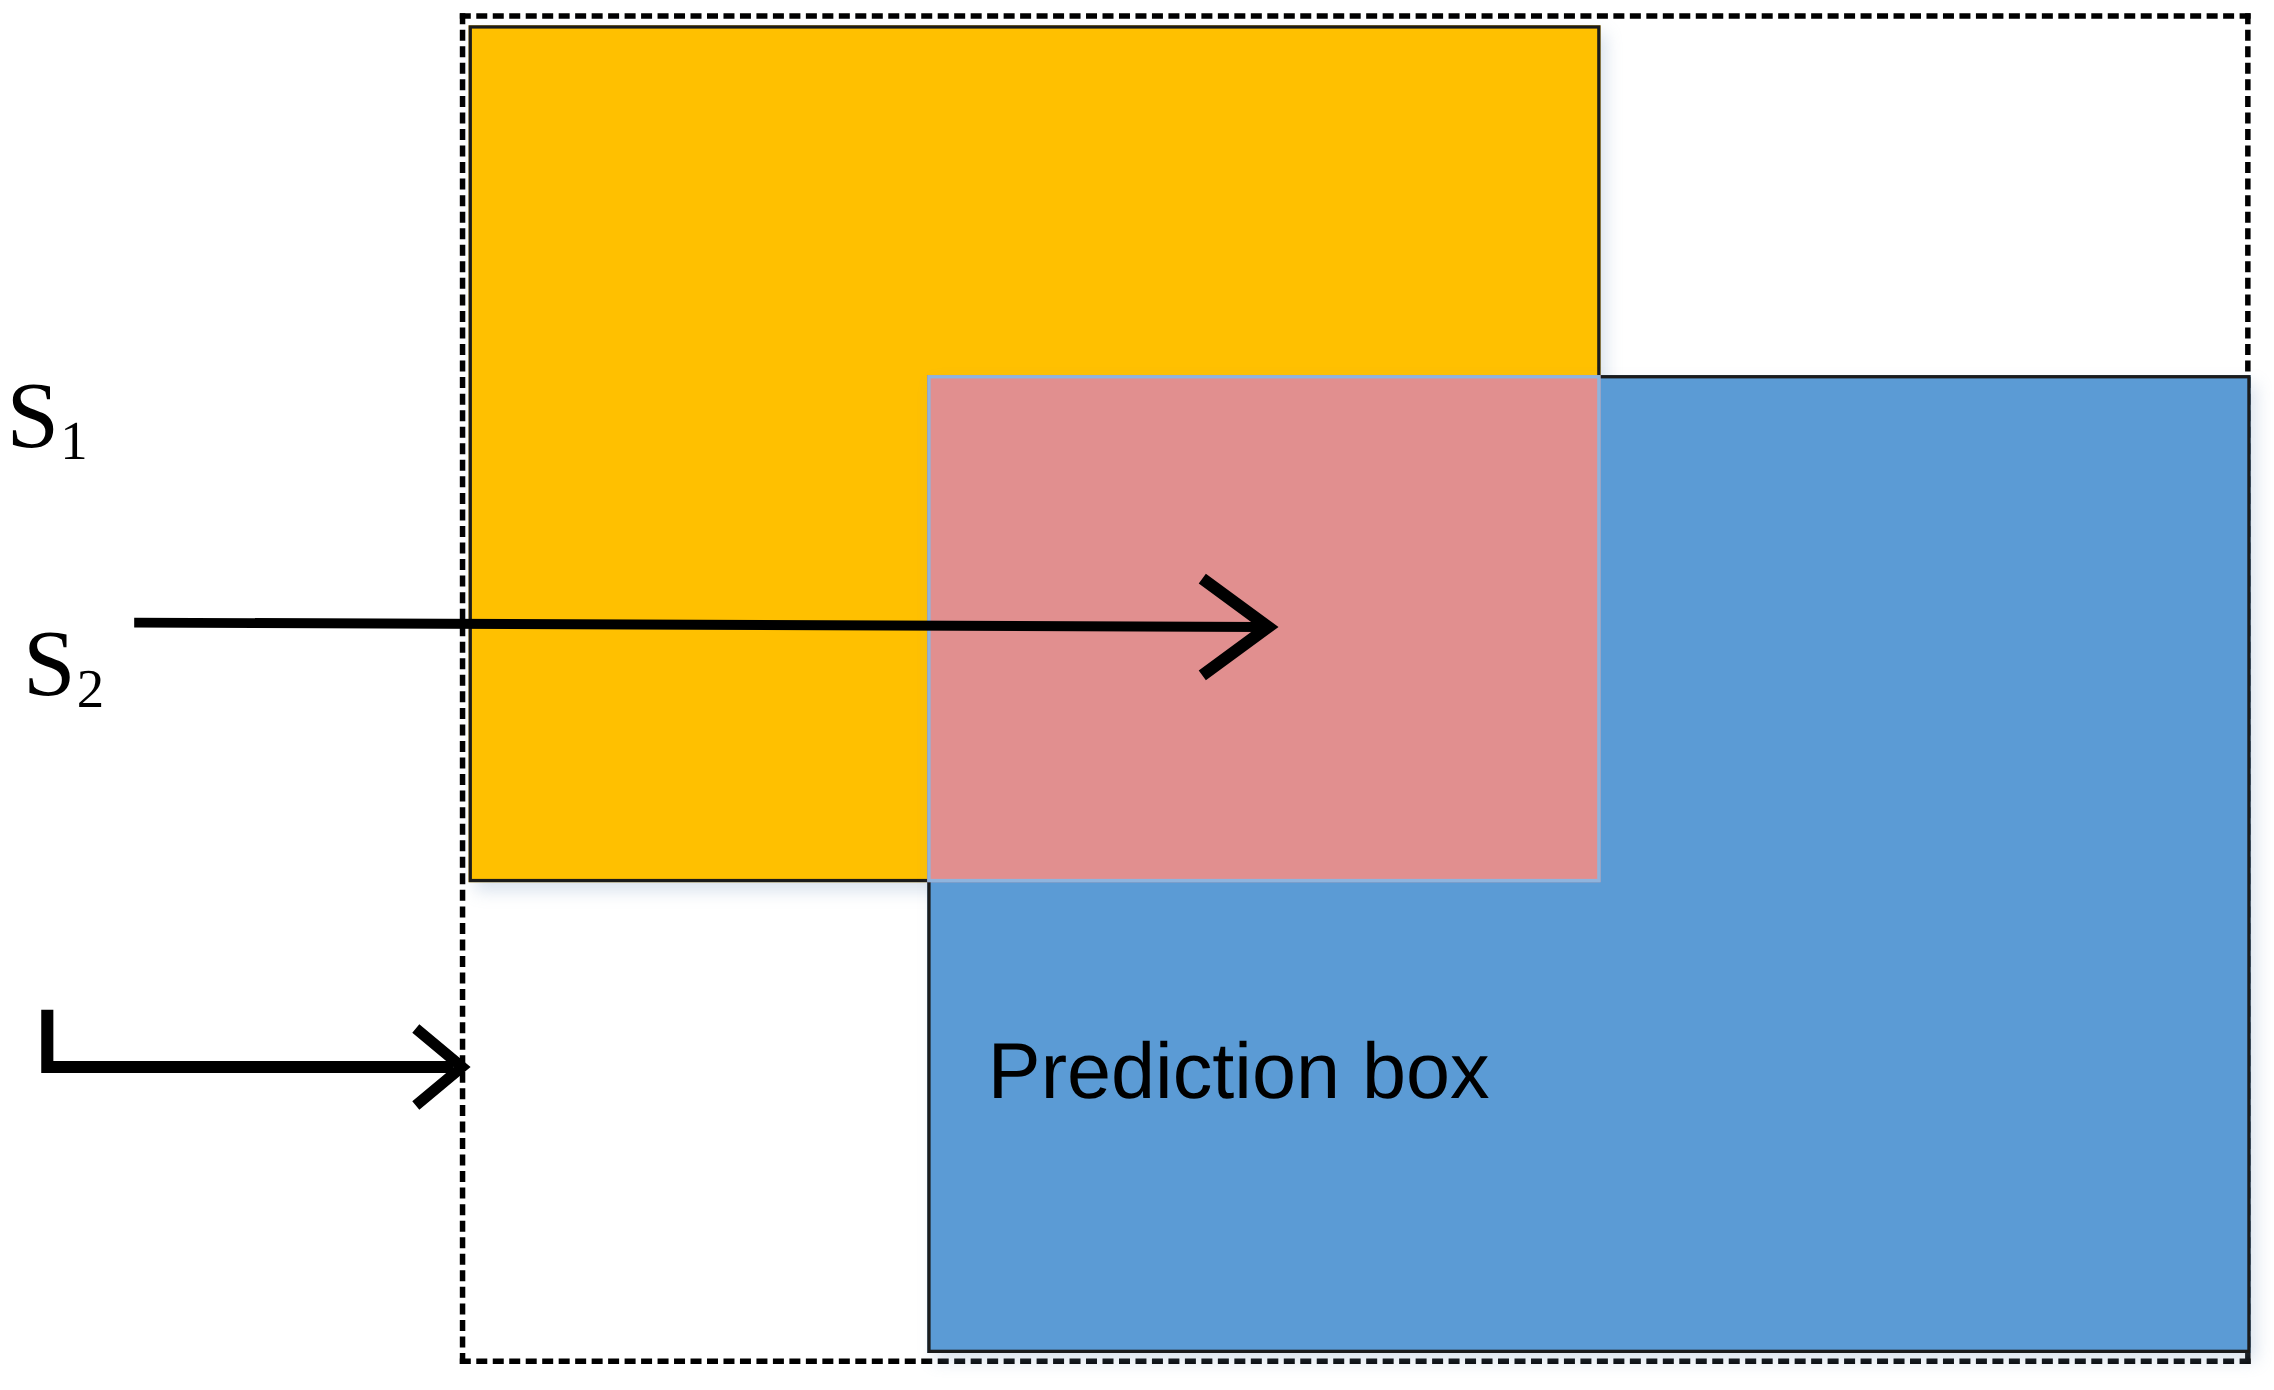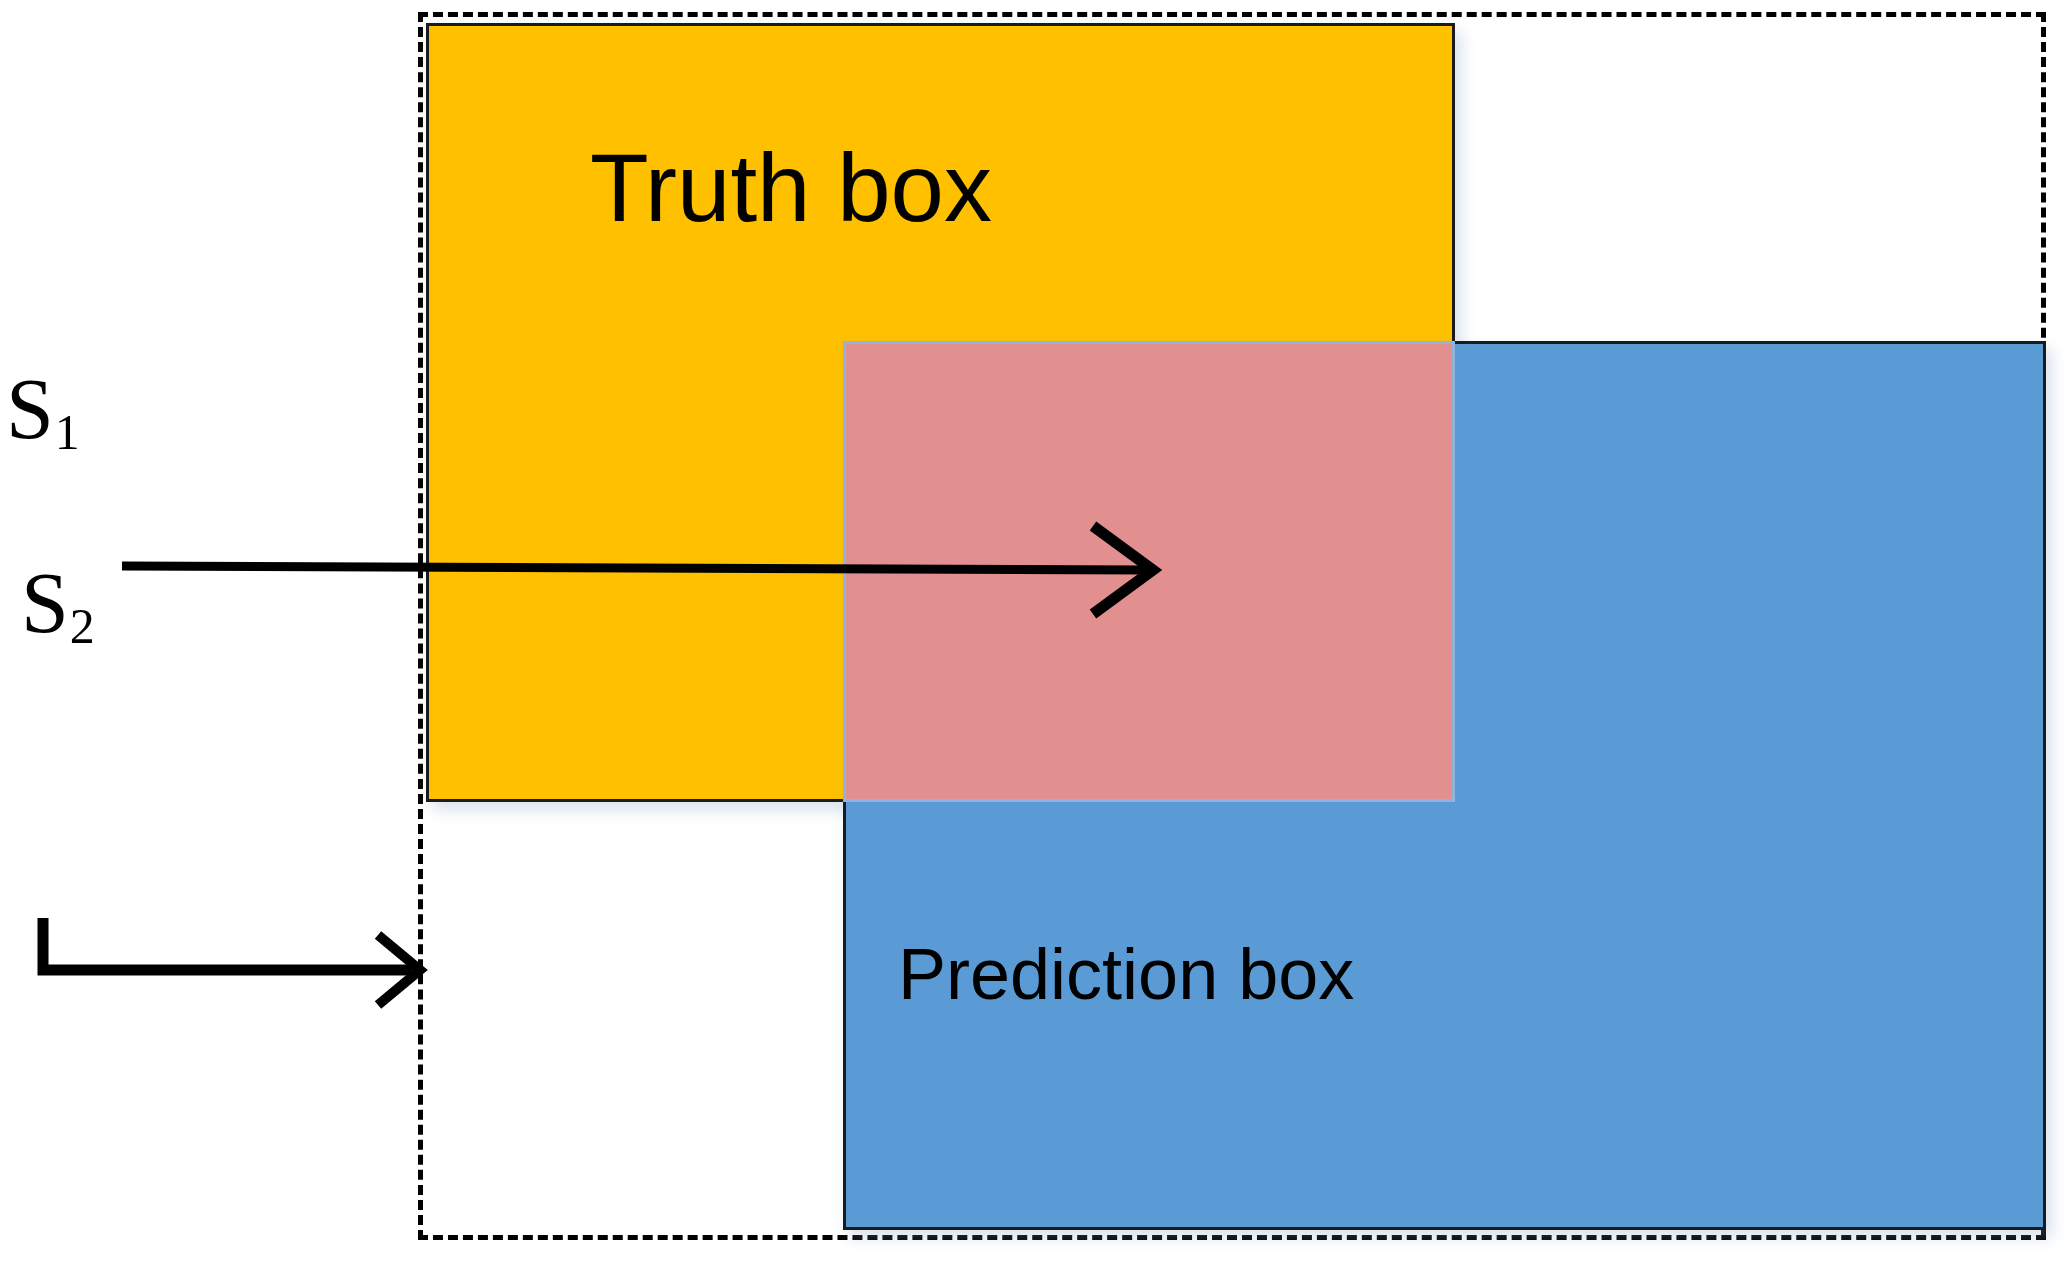--- a/index.html
+++ b/index.html
@@ -110,21 +110,21 @@
     white-space: nowrap;
     z-index: 9;
   }
   .s-label sub {
     font-size: 0.58em;
     vertical-align: baseline;
     position: relative;
     top: 0.22em;
     left: 0.02em;
   }
-  .s1-label { left: 6px;  top: 366px; }
+  .s1-label { left: 6px;  top: 334px; }
   .s2-label { left: 6px;  top: 560px; margin-left: 15px; }
 
   
   #arrow-layer {
     position: absolute;
     left: 0;
     top: 0;
     width: 2067px;
     height: 1264px;
     z-index: 10;
@@ -137,21 +137,20 @@
 <div id="stage">
 
   <div class="dashed-region"></div>
 
   <div class="truth-box"></div>
 
   <div class="prediction-box"></div>
 
   <div class="overlap-box"></div>
 
-  <div class="box-caption caption-truth">Truth box</div>
 
   <div class="box-caption caption-prediction">Prediction box</div>
 
   <div class="s-label s1-label"><span>S</span><sub>1</sub></div>
 
   <div class="s-label s2-label"><span>S</span><sub>2</sub></div>
 
   <svg id="arrow-layer" viewBox="0 0 2067 1264">
 
     <g>

